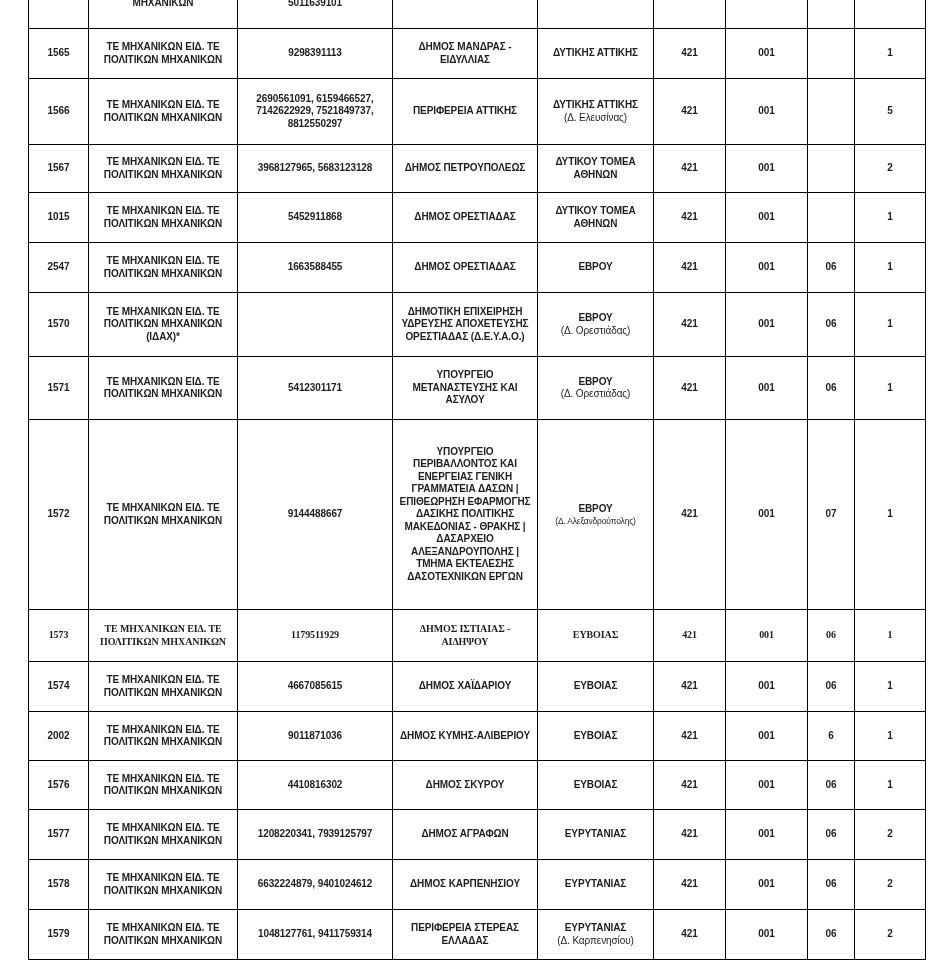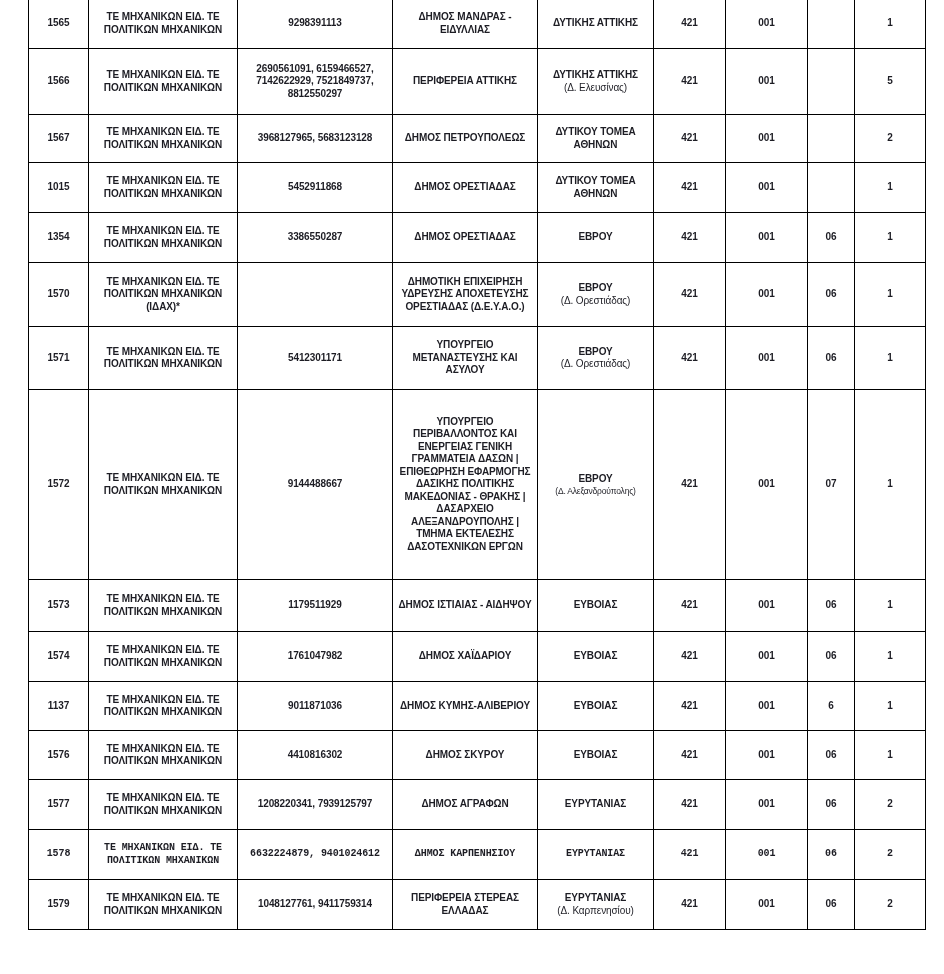--- a/index.html
+++ b/index.html
@@ -35,20 +35,51 @@
       <col style="width:149px">
       <col style="width:155px">
       <col style="width:145px">
       <col style="width:116px">
       <col style="width:72px">
       <col style="width:82px">
       <col style="width:47px">
       <col style="width:71px">
     </colgroup>
     <tbody>
+        <tr class="partial-row" style="height: 30px;">
+          <td class="td-id">
+            <div class="cellwrap"></div>
+          </td>
+          <td class="td-spec">
+            <div class="cellwrap">ΜΗΧΑΝΙΚΩΝ</div>
+          </td>
+          <td class="td-codes">
+            <div class="cellwrap">5011639101</div>
+          </td>
+          <td class="td-org">
+            <div class="cellwrap"></div>
+          </td>
+          <td class="td-region">
+            <div class="cellwrap">
+              <div></div>
+            </div>
+          </td>
+          <td class="td-num">
+            <div class="cellwrap"></div>
+          </td>
+          <td class="td-num">
+            <div class="cellwrap"></div>
+          </td>
+          <td class="td-num">
+            <div class="cellwrap"></div>
+          </td>
+          <td class="td-num">
+            <div class="cellwrap"></div>
+          </td>
+        </tr>
         <tr style="height: 50px;">
           <td class="td-id">
             <div class="cellwrap">1565</div>
           </td>
           <td class="td-spec">
             <div class="cellwrap">ΤΕ ΜΗΧΑΝΙΚΩΝ ΕΙΔ. ΤΕ ΠΟΛΙΤΙΚΩΝ ΜΗΧΑΝΙΚΩΝ</div>
           </td>
           <td class="td-codes">
             <div class="cellwrap">9298391113</div>
           </td>
@@ -162,27 +193,27 @@
           </td>
           <td class="td-num">
             <div class="cellwrap"></div>
           </td>
           <td class="td-num">
             <div class="cellwrap">1</div>
           </td>
         </tr>
         <tr style="height: 50px;">
           <td class="td-id">
-            <div class="cellwrap">1354</div>
-          </td>
-          <td class="td-spec">
-            <div class="cellwrap">ΤΕ ΜΗΧΑΝΙΚΩΝ ΕΙΔ. ΤΕ ΠΟΛΙΤΙΚΩΝ ΜΗΧΑΝΙΚΩΝ</div>
-          </td>
-          <td class="td-codes">
-            <div class="cellwrap">3386550287</div>
+            <div class="cellwrap">2547</div>
+          </td>
+          <td class="td-spec">
+            <div class="cellwrap">ΤΕ ΜΗΧΑΝΙΚΩΝ ΕΙΔ. ΤΕ ΠΟΛΙΤΙΚΩΝ ΜΗΧΑΝΙΚΩΝ</div>
+          </td>
+          <td class="td-codes">
+            <div class="cellwrap">1663588455</div>
           </td>
           <td class="td-org">
             <div class="cellwrap">ΔΗΜΟΣ ΟΡΕΣΤΙΑΔΑΣ</div>
           </td>
           <td class="td-region">
             <div class="cellwrap">
               <div>ΕΒΡΟΥ</div>
             </div>
           </td>
           <td class="td-num">
@@ -287,21 +318,21 @@
           <td class="td-num">
             <div class="cellwrap">001</div>
           </td>
           <td class="td-num">
             <div class="cellwrap">07</div>
           </td>
           <td class="td-num">
             <div class="cellwrap">1</div>
           </td>
         </tr>
-        <tr style="height: 52px;">
+        <tr style="height: 52px; font-family: Liberation Serif, serif;">
           <td class="td-id">
             <div class="cellwrap">1573</div>
           </td>
           <td class="td-spec">
             <div class="cellwrap">ΤΕ ΜΗΧΑΝΙΚΩΝ ΕΙΔ. ΤΕ ΠΟΛΙΤΙΚΩΝ ΜΗΧΑΝΙΚΩΝ</div>
           </td>
           <td class="td-codes">
             <div class="cellwrap">1179511929</div>
           </td>
           <td class="td-org">
@@ -326,21 +357,21 @@
           </td>
         </tr>
         <tr style="height: 50px;">
           <td class="td-id">
             <div class="cellwrap">1574</div>
           </td>
           <td class="td-spec">
             <div class="cellwrap">ΤΕ ΜΗΧΑΝΙΚΩΝ ΕΙΔ. ΤΕ ΠΟΛΙΤΙΚΩΝ ΜΗΧΑΝΙΚΩΝ</div>
           </td>
           <td class="td-codes">
-            <div class="cellwrap">1761047982</div>
+            <div class="cellwrap">4667085615</div>
           </td>
           <td class="td-org">
             <div class="cellwrap">ΔΗΜΟΣ ΧΑΪΔΑΡΙΟΥ</div>
           </td>
           <td class="td-region">
             <div class="cellwrap">
               <div>ΕΥΒΟΙΑΣ</div>
             </div>
           </td>
           <td class="td-num">
@@ -351,21 +382,21 @@
           </td>
           <td class="td-num">
             <div class="cellwrap">06</div>
           </td>
           <td class="td-num">
             <div class="cellwrap">1</div>
           </td>
         </tr>
         <tr style="height: 49px;">
           <td class="td-id">
-            <div class="cellwrap">1137</div>
+            <div class="cellwrap">2002</div>
           </td>
           <td class="td-spec">
             <div class="cellwrap">ΤΕ ΜΗΧΑΝΙΚΩΝ ΕΙΔ. ΤΕ ΠΟΛΙΤΙΚΩΝ ΜΗΧΑΝΙΚΩΝ</div>
           </td>
           <td class="td-codes">
             <div class="cellwrap">9011871036</div>
           </td>
           <td class="td-org">
             <div class="cellwrap">ΔΗΜΟΣ ΚΥΜΗΣ-ΑΛΙΒΕΡΙΟΥ</div>
           </td>
@@ -442,21 +473,21 @@
           <td class="td-num">
             <div class="cellwrap">001</div>
           </td>
           <td class="td-num">
             <div class="cellwrap">06</div>
           </td>
           <td class="td-num">
             <div class="cellwrap">2</div>
           </td>
         </tr>
-        <tr style="height: 50px; font-family: Liberation Mono, monospace;">
+        <tr style="height: 50px;">
           <td class="td-id">
             <div class="cellwrap">1578</div>
           </td>
           <td class="td-spec">
             <div class="cellwrap">ΤΕ ΜΗΧΑΝΙΚΩΝ ΕΙΔ. ΤΕ ΠΟΛΙΤΙΚΩΝ ΜΗΧΑΝΙΚΩΝ</div>
           </td>
           <td class="td-codes">
             <div class="cellwrap">6632224879, 9401024612</div>
           </td>
           <td class="td-org">

